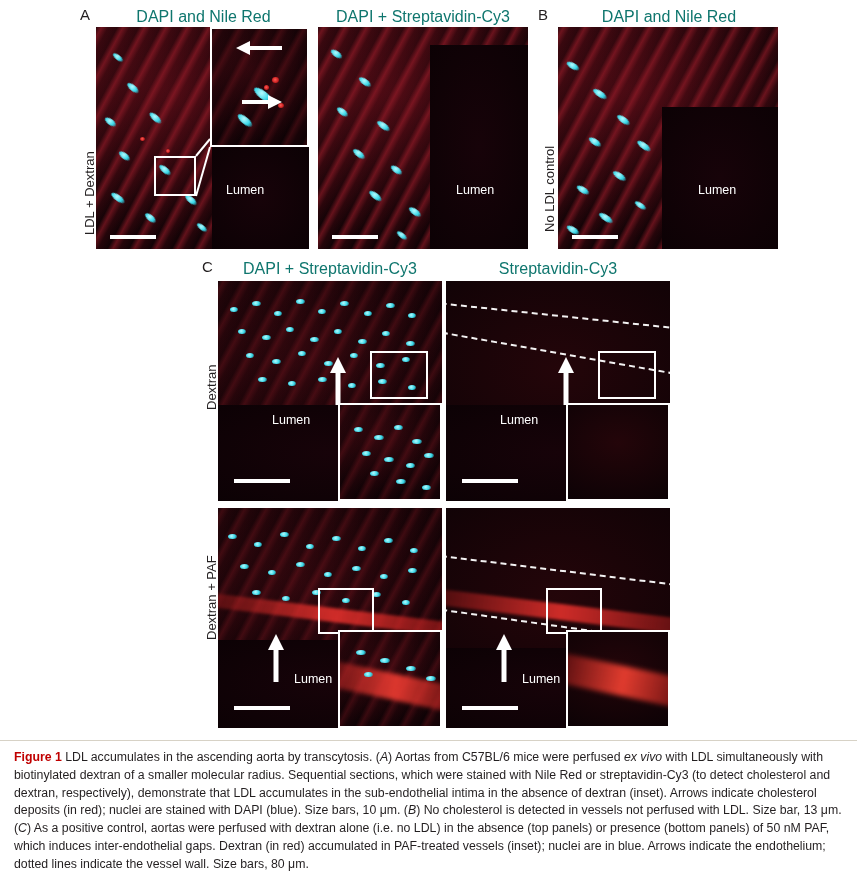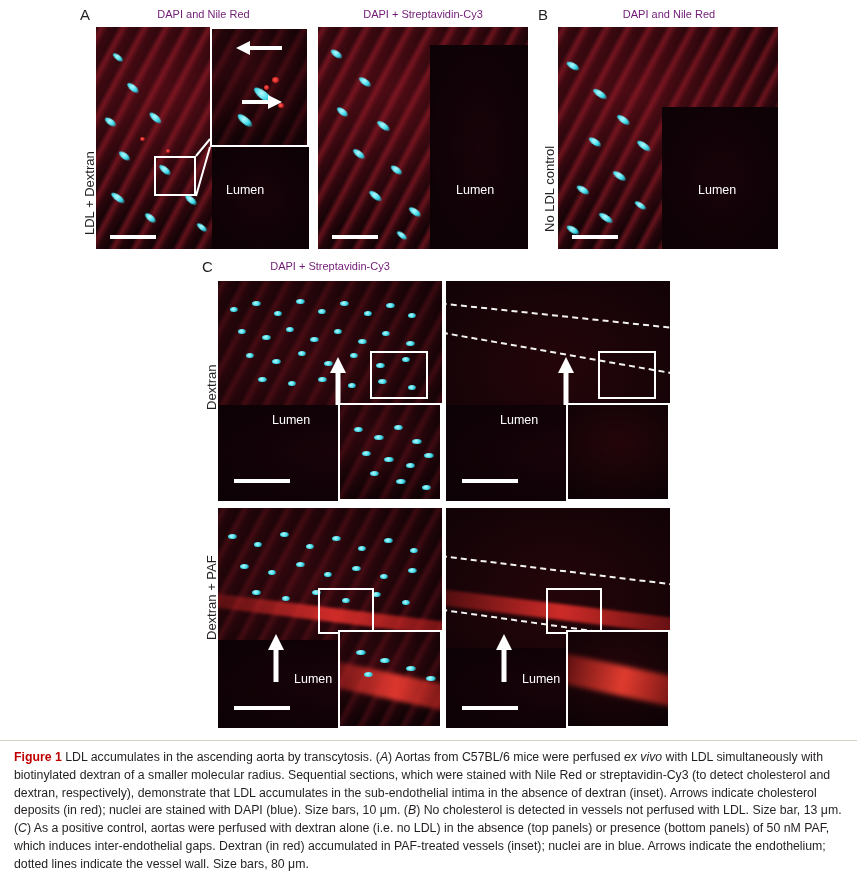--- a/index.html
+++ b/index.html
@@ -28,22 +28,22 @@
   }
 
   
   .panel-letter {
     position: absolute;
     font-size: 15px;
     color: #231f20;
   }
   .panel-title {
     position: absolute;
-    font-size: 11px;
-    color: #701a75;
+    font-size: 16px;
+    color: #0f766e;
     text-align: center;
   }
   .row-label {
     position: absolute;
     font-size: 13px;
     color: #231f20;
     transform-origin: 0 0;
     transform: rotate(-90deg);
     white-space: nowrap;
   }
@@ -276,20 +276,21 @@
       <div class="lumen-dark" style="left:104px; top:80px; width:116px; height:142px;"></div>
 
       <div class="imglabel" style="left:140px; top:156px;">Lumen</div>
 
       <div class="scalebar" style="left:14px; top:208px; width:46px;"></div>
     </div>
 
     <div class="panel-letter" style="left:202px; top:258px;">C</div>
 
     <div class="panel-title" style="left:218px; top:260px; width:224px;">DAPI + Streptavidin-Cy3</div>
+    <div class="panel-title" style="left:446px; top:260px; width:224px;">Streptavidin-Cy3</div>
 
     <div class="row-label" style="left:204px; top:410px;">Dextran</div>
     <div class="row-label" style="left:204px; top:640px;">Dextran + PAF</div>
 
     <div class="img" style="left:218px; top:281px; width:224px; height:220px;">
       <div class="tissue dim"></div>
 
       <div class="nuc sm" style="left:12px; top:26px; width:8px; height:5px;"></div>
       <div class="nuc sm" style="left:34px; top:20px; width:9px; height:5px;"></div>
       <div class="nuc sm" style="left:56px; top:30px; width:8px; height:5px;"></div>

